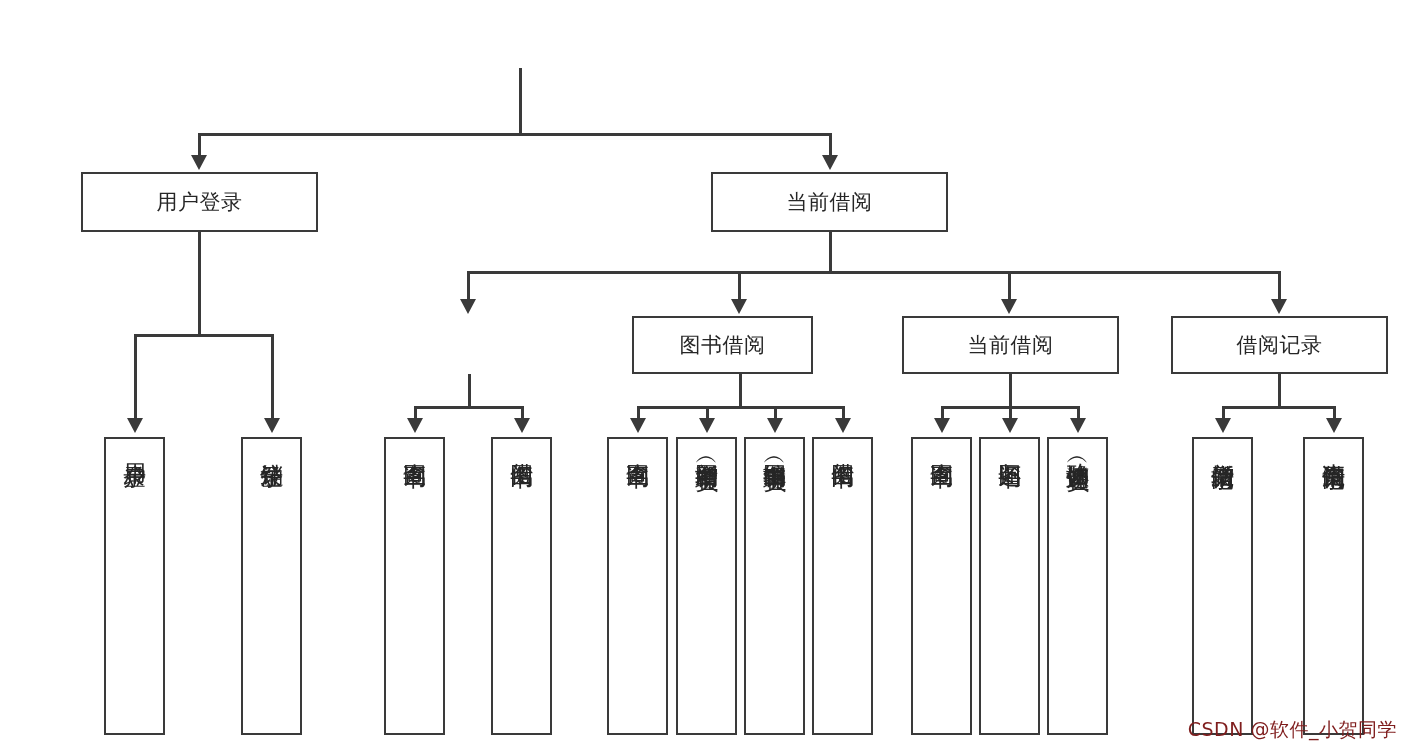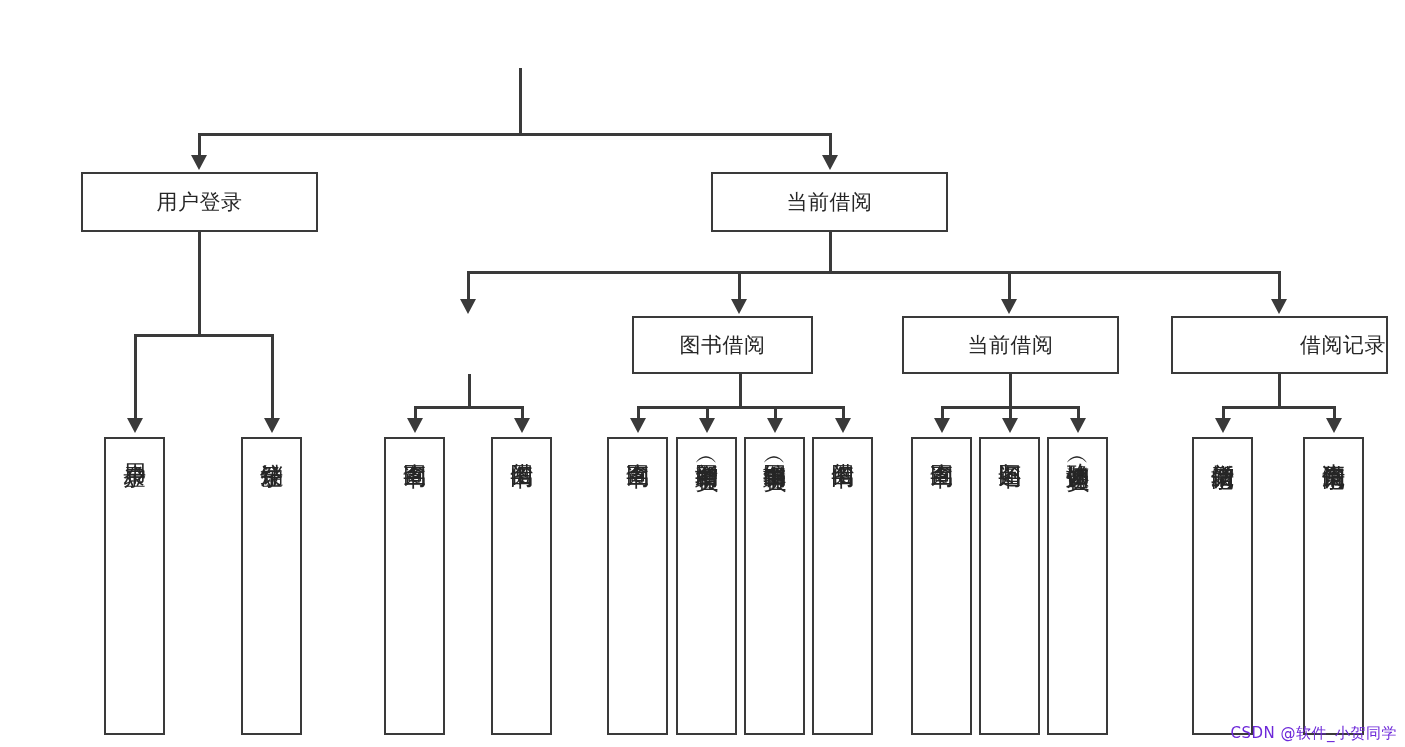--- a/index.html
+++ b/index.html
@@ -77,22 +77,22 @@
     height: 0;
     border-left: 8px solid transparent;
     border-right: 8px solid transparent;
     border-top: 15px solid #3a3a3a;
   }
   
   #watermark {
     position: absolute;
     right: 8px;
     bottom: 4px;
-    font-size: 15px;
-    color: #6d28d9;
+    font-size: 19px;
+    color: #7f1d1d;
     letter-spacing: 0.5px;
     white-space: nowrap;
     pointer-events: none;
   }
 </style>
 </head>
 <body>
 
 <div id="canvas">
 
@@ -133,21 +133,21 @@
 
   <div class="vline" style="left:1278px; top:271px; width:2.5px; height:29px;"></div>
   <div class="arrow" style="left:1271px; top:299px;"></div>
 
   <div class="node h-node" style="left:632px; top:316px; width:181px; height:58px;">
     <span class="node-label">图书借阅</span>
   </div>
   <div class="node h-node" style="left:902px; top:316px; width:217px; height:58px;">
     <span class="node-label">当前借阅</span>
   </div>
-  <div class="node h-node" style="left:1171px; top:316px; width:217px; height:58px;justify-content:flex-end;">
+  <div class="node h-node" style="left:1171px; top:316px; width:217px; height:58px;">
     <span class="node-label">借阅记录</span>
   </div>
 
   <div class="vline" style="left:468px; top:374px; width:2.5px; height:34px;"></div>
   <div class="hline" style="left:414px; top:406px; width:109px; height:2.5px;"></div>
   <div class="vline" style="left:414px; top:406px; width:2.5px; height:13px;"></div>
   <div class="arrow" style="left:407px; top:418px;"></div>
   <div class="vline" style="left:521px; top:406px; width:2.5px; height:13px;"></div>
   <div class="arrow" style="left:514px; top:418px;"></div>
 

